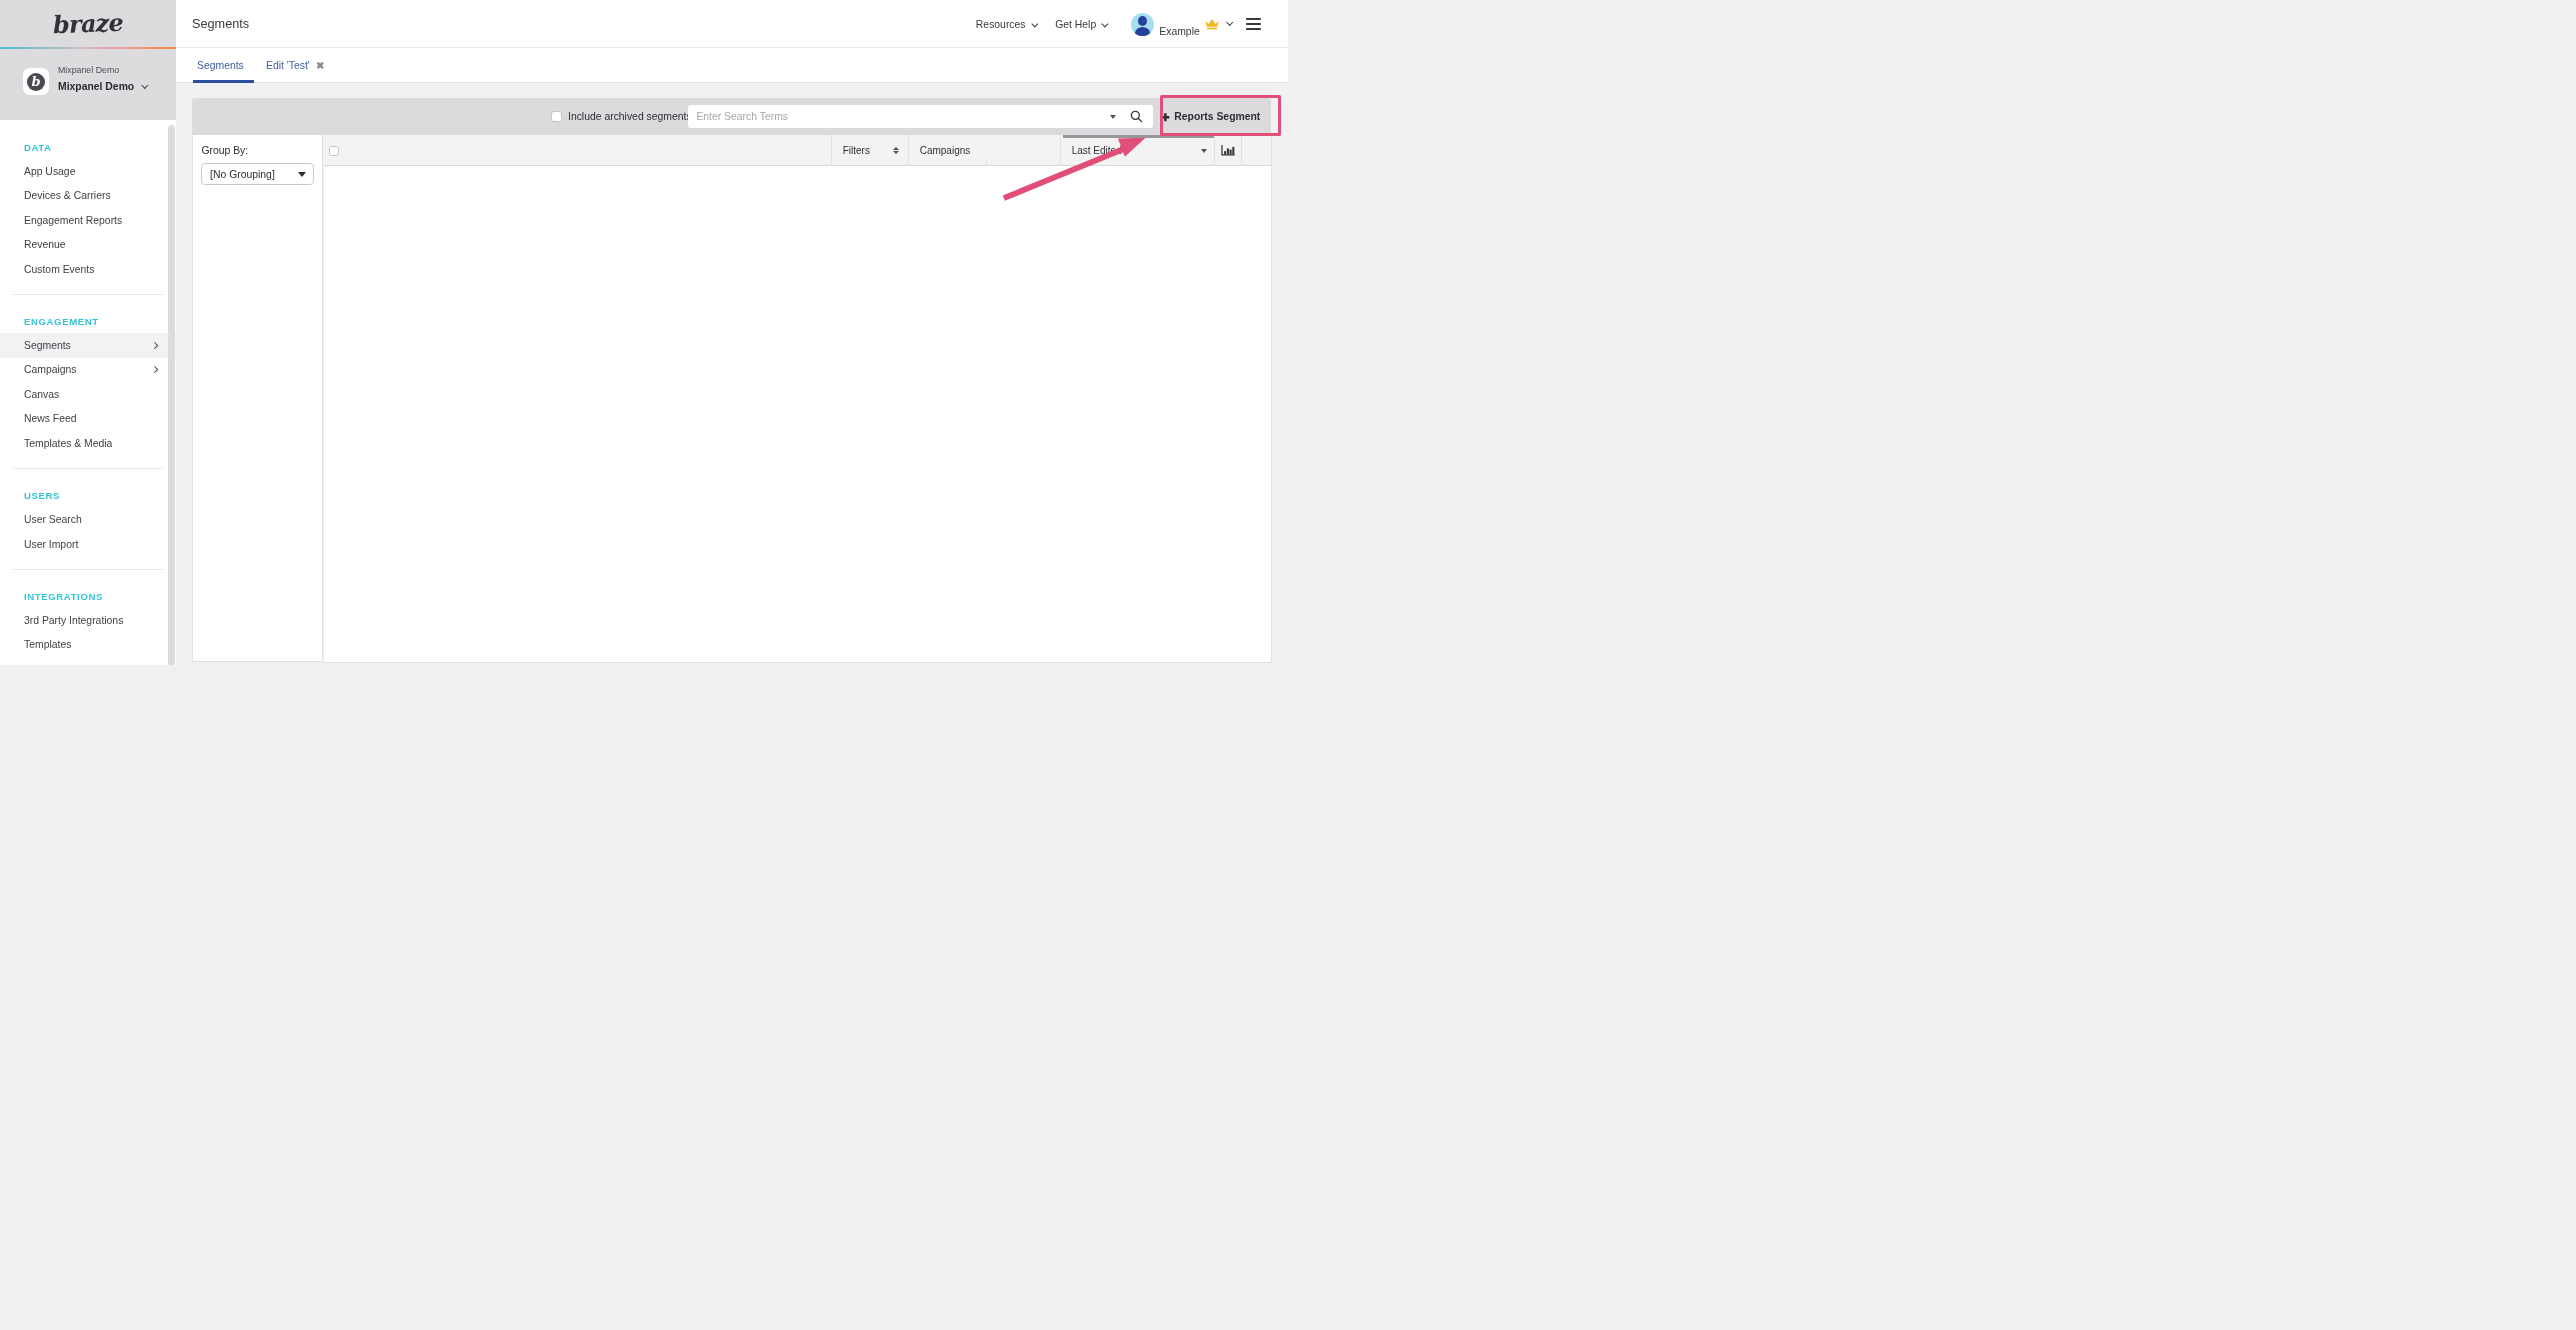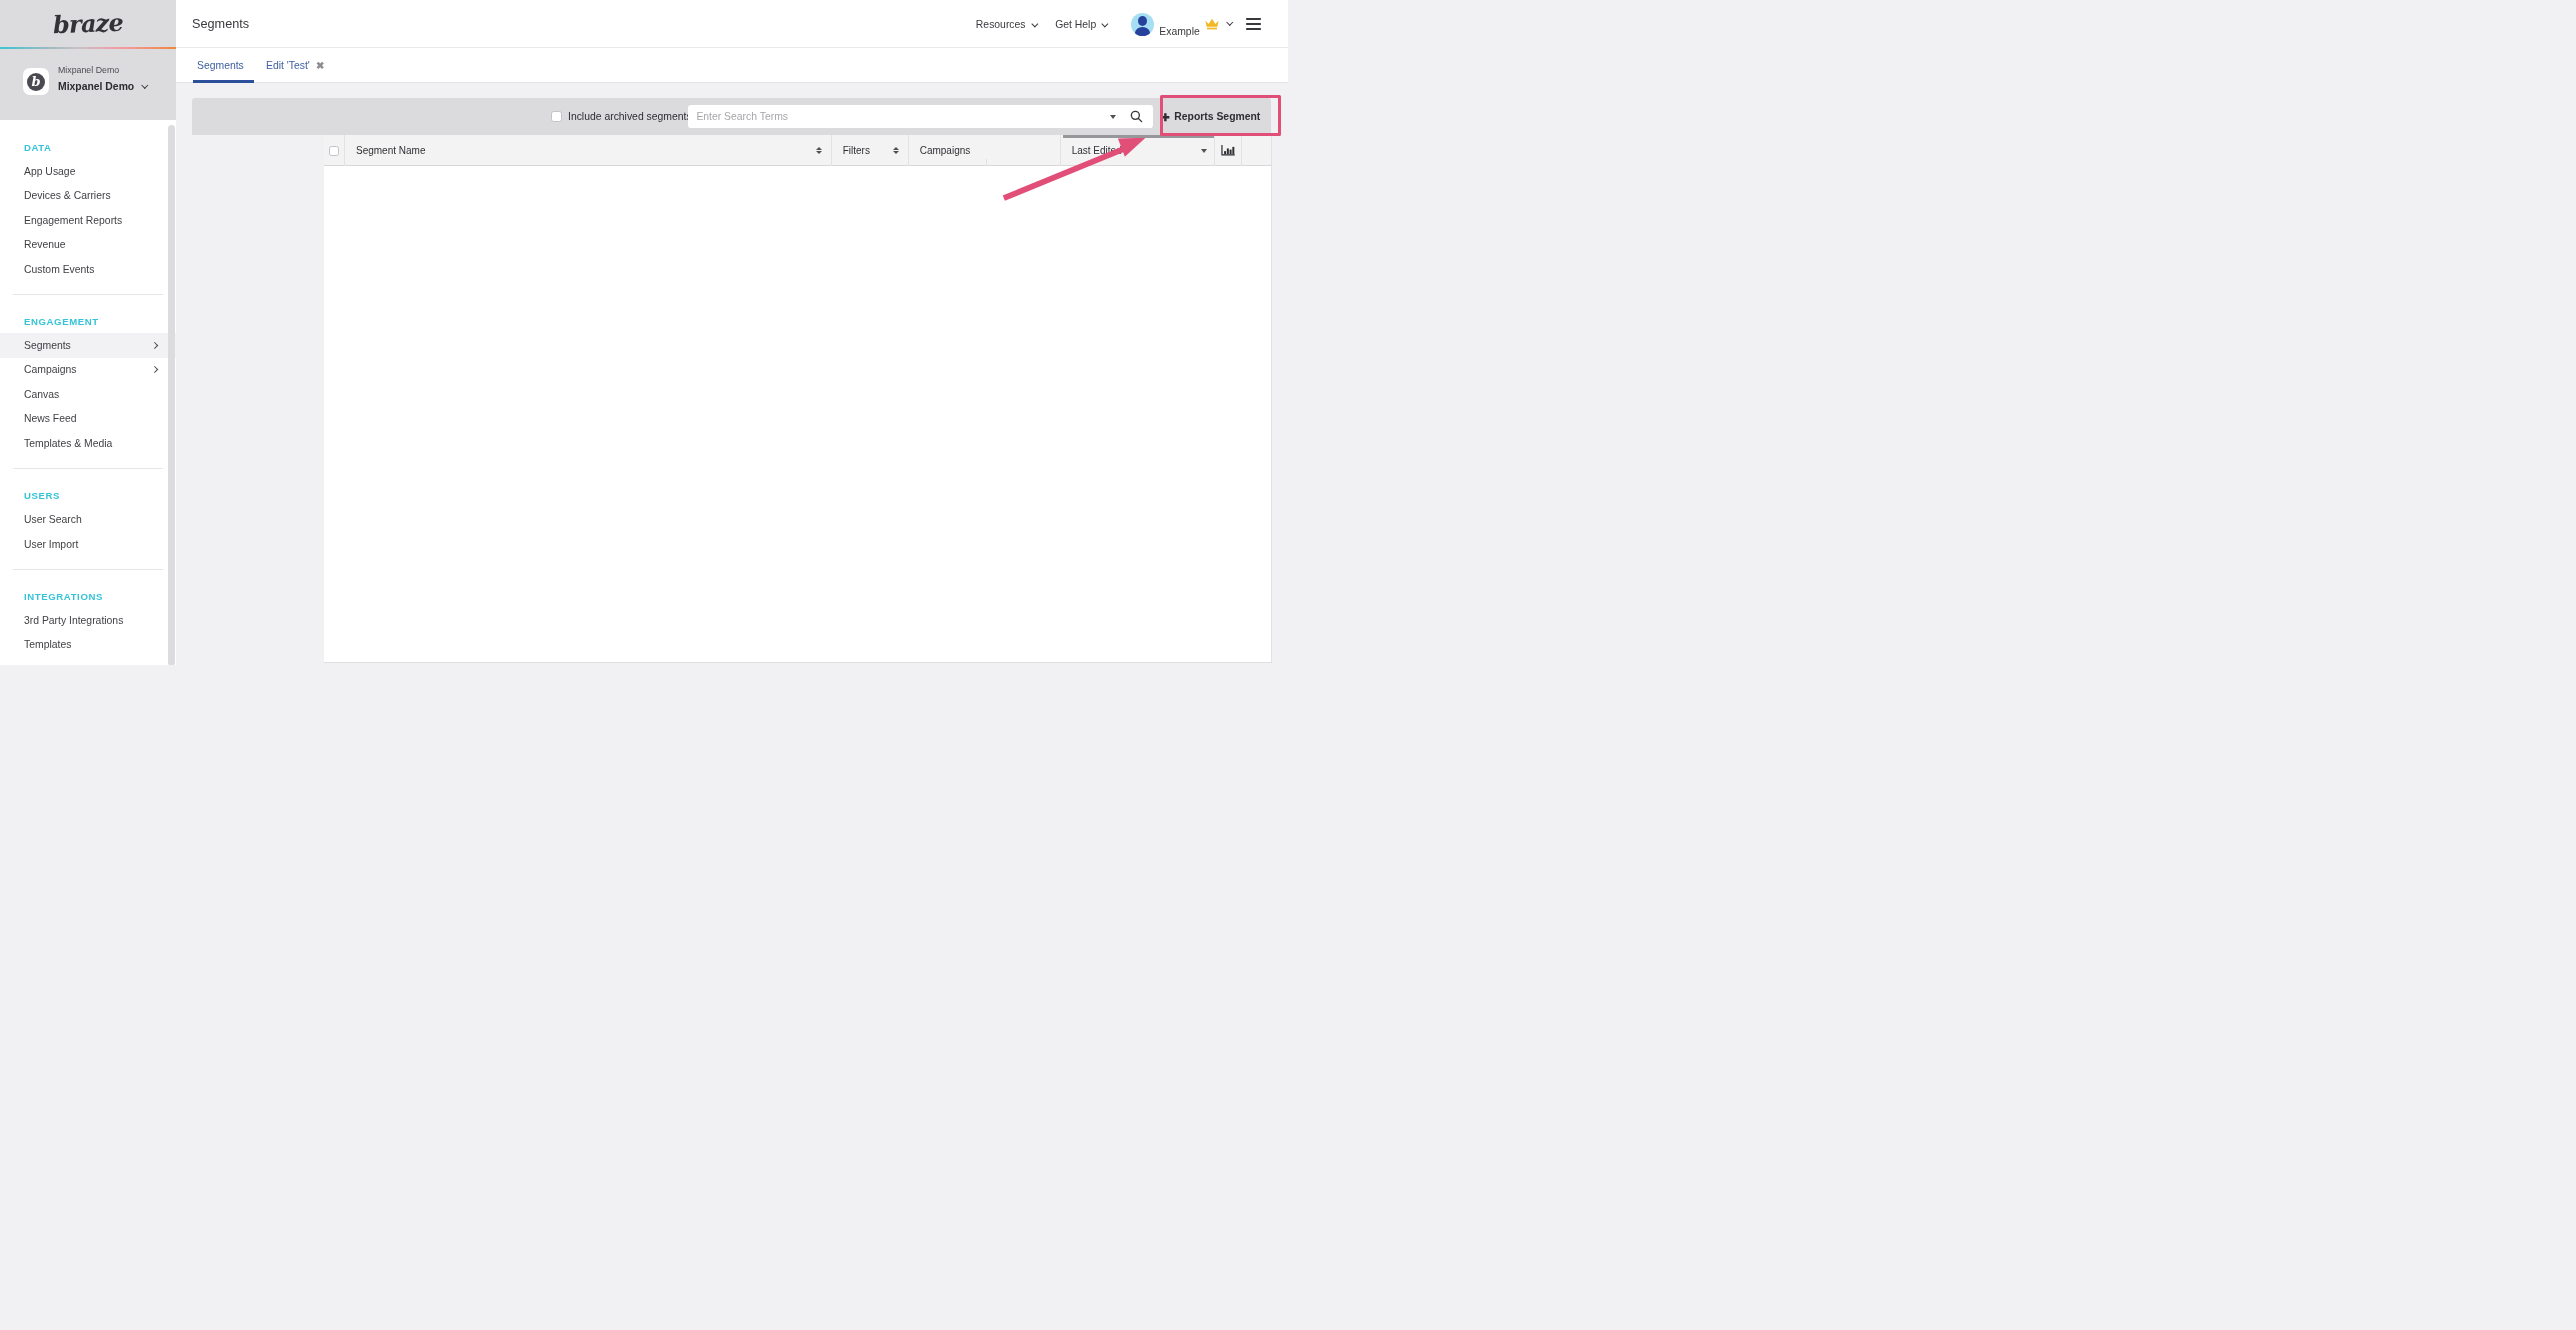--- a/index.html
+++ b/index.html
@@ -195,31 +195,31 @@
       <span>Reports Segment</span>
     </button>
   </div>
 
   <div class="annotation-box"></div>
   <svg class="annotation-arrow" viewBox="0 0 440 220">
     <line x1="240" y1="90" x2="396" y2="26" stroke="#e14e78" stroke-width="7.5"></line>
     <polygon points="425,11 398,36 389,12" fill="#e14e78"></polygon>
   </svg>
 
+  <div class="group-panel">
+    <div class="gb-label">Group By:</div>
+    <div class="gb-select">
+      <span class="gb-value">[No Grouping]</span>
+      <span class="gb-arrow"></span>
+    </div>
+  </div>
 
   <div class="table-header">
     <div class="th-cell first" style="left:0; width:20.3px;">
       <input type="checkbox" class="th-checkbox" style="">
-    </div>
-    <div class="th-cell" style="left:20.3px; width:487px;">
-      <span class="th-label">Segment Name</span>
-      <span class="sort-icon">
-          <span class="up"></span>
-          <span class="down"></span>
-        </span>
     </div>
     <div class="th-cell" style="left:507px; width:77px;">
       <span class="th-label">Filters</span>
       <span class="sort-icon">
           <span class="up"></span>
           <span class="down"></span>
         </span>
     </div>
     <div class="th-cell" style="left:584px; width:78px;">
       <span class="th-label">Campaigns</span>

